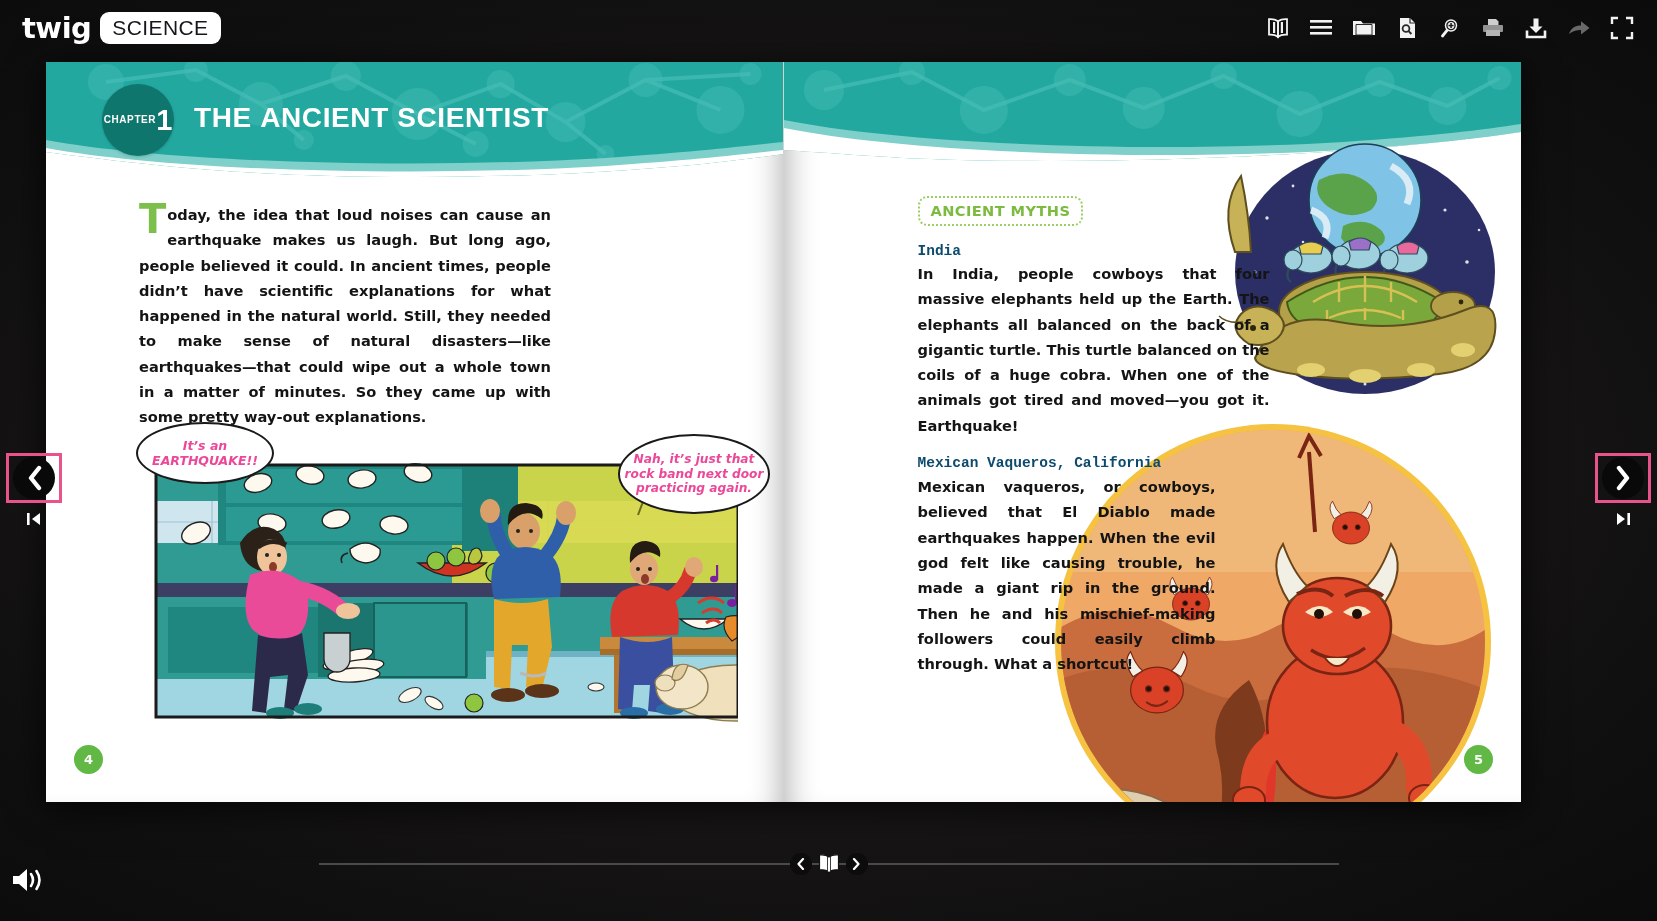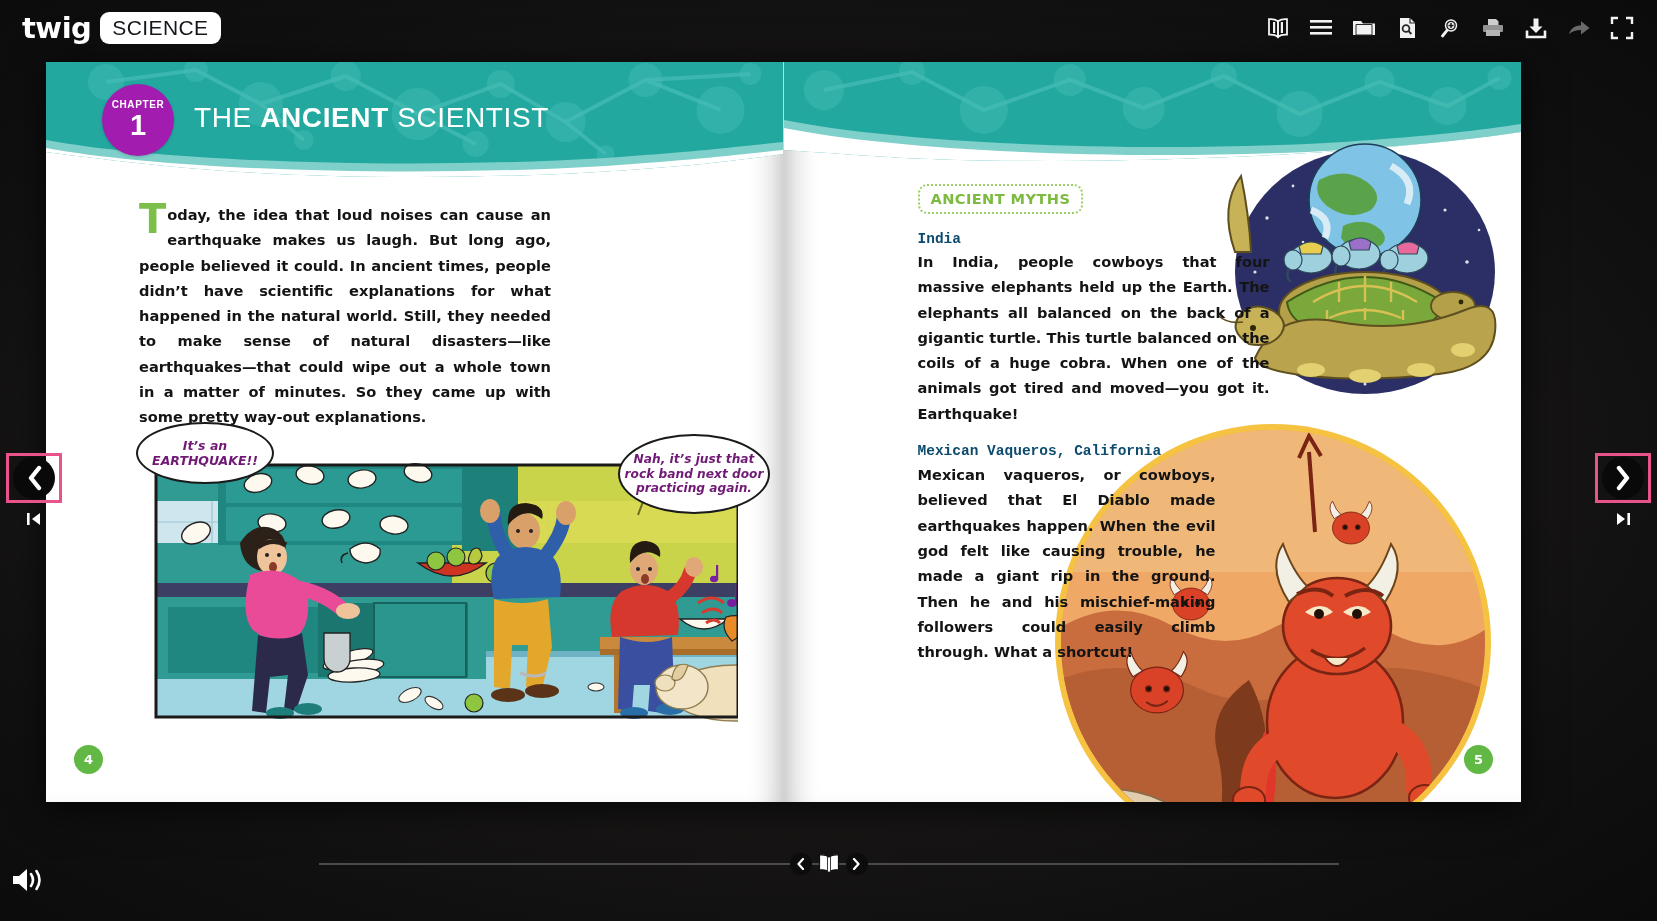--- a/index.html
+++ b/index.html
@@ -57,34 +57,34 @@
 
   
   .banner {
     position: absolute; top: 0; left: 0; width: 100%; height: 125px;
     overflow: hidden;
   }
   .banner-inner { position: absolute; inset: 0; }
   .chapter-badge {
     position: absolute; left: 56px; top: 22px;
     width: 72px; height: 72px; border-radius: 50%;
-    background: #a21caf;
-    display: flex; flex-direction: column; align-items: center; justify-content: center;
+    background: #0f766e;
+    display: flex; align-items: center; justify-content: center;
     color: #fff; z-index: 6;
     box-shadow: 0 1px 3px rgba(0,0,0,.18);
   }
   .chapter-word { font-size: 10px; font-weight: bold; letter-spacing: .6px; line-height: 1; }
   .chapter-num { font-size: 29px; font-weight: bold; line-height: 1; margin-top: 1px; }
   .chapter-title {
     position: absolute; left: 148px; top: 40px; z-index: 6;
     color: #fff; font-size: 28px; letter-spacing: .6px;
     font-family: "Liberation Sans", sans-serif;
   }
   .chapter-title b { font-weight: bold; }
-  .chapter-title .thin { font-weight: normal; }
+  .chapter-title .thin { font-weight: bold; }
 
   
   .col-left { position: absolute; left: 93px; top: 140px; width: 412px; }
   .body-text {
     font-size: 14.6px; line-height: 25.3px; color: #141414;
     text-align: justify; font-weight: 600;
     font-family: "DejaVu Sans", sans-serif;
   }
   .dropcap {
     float: left; color: #7cc04b; font-size: 40px; font-weight: bold;
@@ -94,28 +94,28 @@
 
   
   .kitchen {
     position: absolute; left: 76px; top: 345px;
     width: 616px; height: 330px;
   }
   .bubble {
     position: absolute; background: #fff; border: 2px solid #1a1a1a;
     border-radius: 50%; display: flex; align-items: center; justify-content: center;
     text-align: center; font-style: italic; font-weight: bold;
-    color: #701a75; z-index: 9; line-height: 1.22;
+    color: #ec4899; z-index: 9; line-height: 1.22;
     font-family: "DejaVu Sans", sans-serif;
   }
   .bubble-1 { left: 14px; top: 15px; width: 138px; height: 62px; font-size: 12.5px; }
   .bubble-2 { left: 496px; top: 27px; width: 152px; height: 80px; font-size: 12.2px; }
 
   
-  .col-right { position: absolute; left: 134px; top: 122px; width: 352px; }
+  .col-right { position: absolute; left: 134px; top: 134px; width: 352px; }
   .myth-tag {
     display: inline-block;
     border: 2px dotted #9ccf63; border-radius: 9px;
     color: #7cbb3f; font-size: 14.6px; font-weight: bold;
     letter-spacing: .4px; padding: 4px 11px 5px;
     font-family: "DejaVu Sans", sans-serif;
   }
   .sub-head {
     color: #0c4a6e; font-size: 14.5px; font-weight: bold;
     margin: 17px 0 2px;

